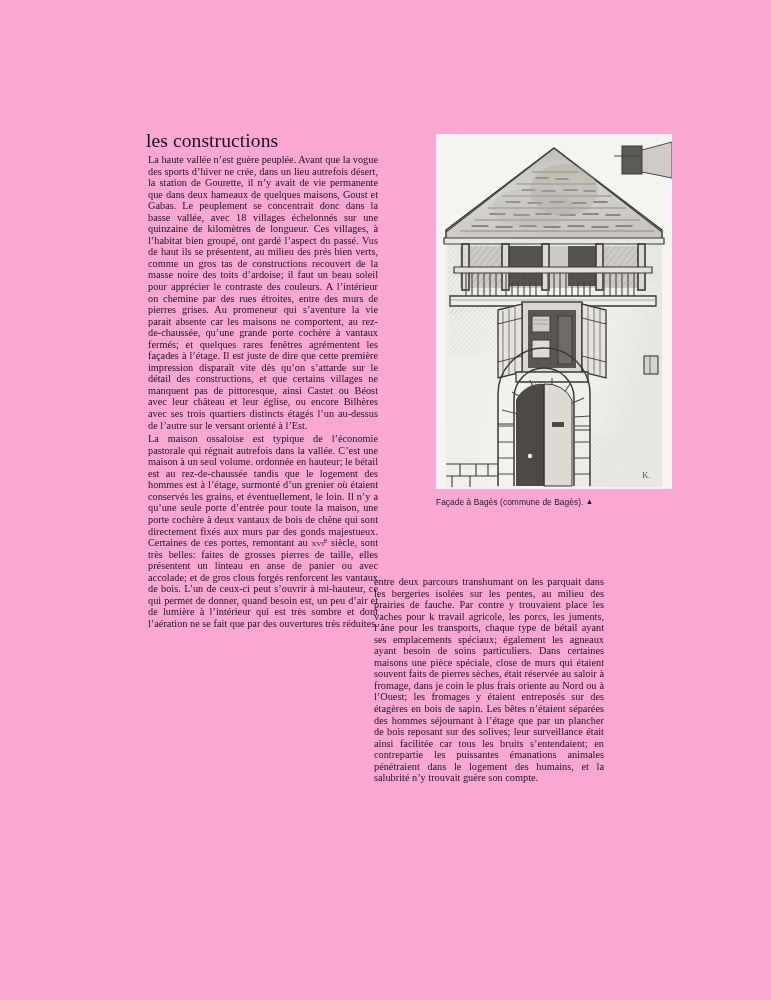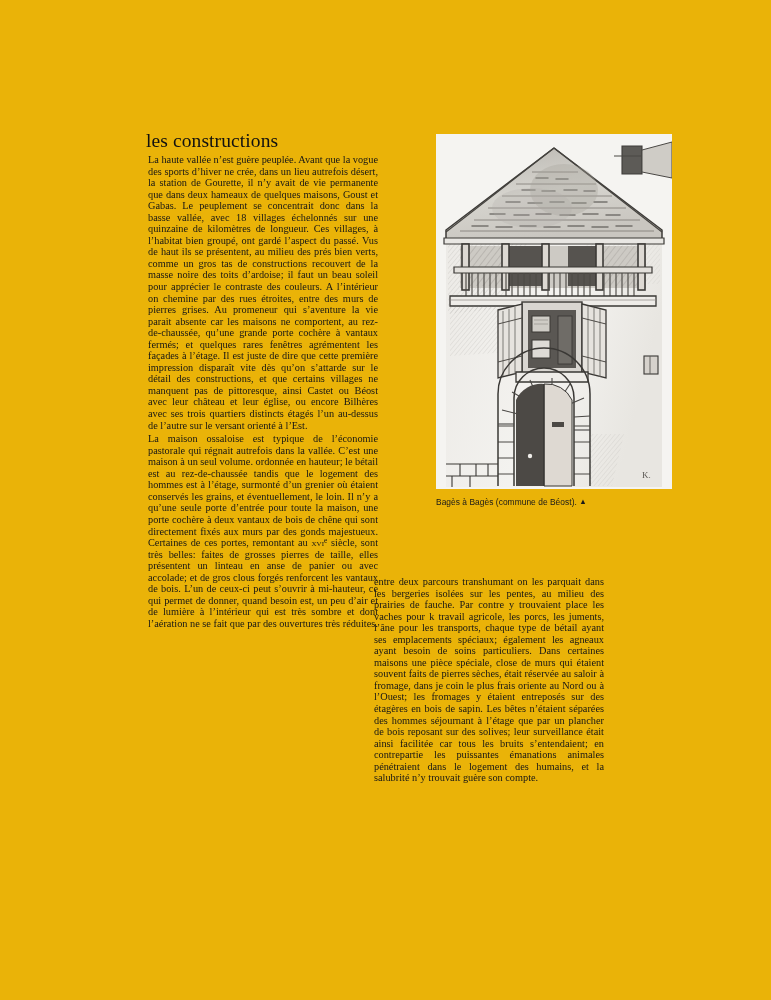--- a/index.html
+++ b/index.html
@@ -14,21 +14,21 @@
     position: relative;
     overflow: hidden;
     font-family: "Liberation Serif", "DejaVu Serif", serif;
     color: #1a1a1a;
     -webkit-font-smoothing: antialiased;
   }
 
   .page {
     position: absolute;
     inset: 0;
-    background: #eab308;
+    background: #f9a8d4;
   }
 
   
   .heading {
     position: absolute;
     left: 146px;
     top: 117px;
     width: 250px;
     font-family: "Liberation Serif", "DejaVu Serif", serif;
     font-size: 19.5px;
@@ -330,21 +330,21 @@
       </g>
 
       <path d="M154 300 L188 300 L176 352 L154 352 Z" fill="url(#hatchFine)" opacity="0.35"></path>
 
       <rect x="208" y="222" width="14" height="18" fill="#d6d2cc" stroke="#3a3835" stroke-width="1.1"></rect>
       <path d="M214 222 L214 240" stroke="#5c5955" stroke-width="0.9"></path>
 
       <text x="206" y="344" font-family="'Liberation Serif', serif" font-size="9" fill="#5b5854">K.</text>
     </svg>
     <figcaption class="figure-caption">
-      <span>Bagès à Bagès (commune de Béost).</span>
+      <span>Façade à Bagès (commune de Bagès).</span>
       <span class="caption-arrow">▲</span>
     </figcaption>
   </figure>
 
   <div class="col" id="right-column-lower">
     <p>entre deux parcours transhumant on les par­quait dans les bergeries isolées sur les pentes, au milieu des prairies de fauche. Par contre y trouvaient place les vaches pour k travail agricole, les porcs, les juments, l’âne pour les transports, chaque type de bétail ayant ses emplacements spéciaux; également les agneaux ayant besoin de soins particuliers. Dans certaines maisons une pièce spéciale, close de murs qui étaient souvent faits de pierres sèches, était réservée au saloir à fro­mage, dans je coin le plus frais oriente au Nord ou à l’Ouest; les fromages y étaient entreposés sur des étagères en bois de sapin. Les bêtes n’étaient séparées des hommes séjournant à l’étage que par un plancher de bois reposant sur des solives; leur surveillan­ce était ainsi facilitée car tous les bruits s’en­tendaient; en contrepartie les puissantes émanations animales pénétraient dans le logement des humains, et la salubrité n’y trouvait guère son compte.</p>
   </div>
 
 
 </div>

